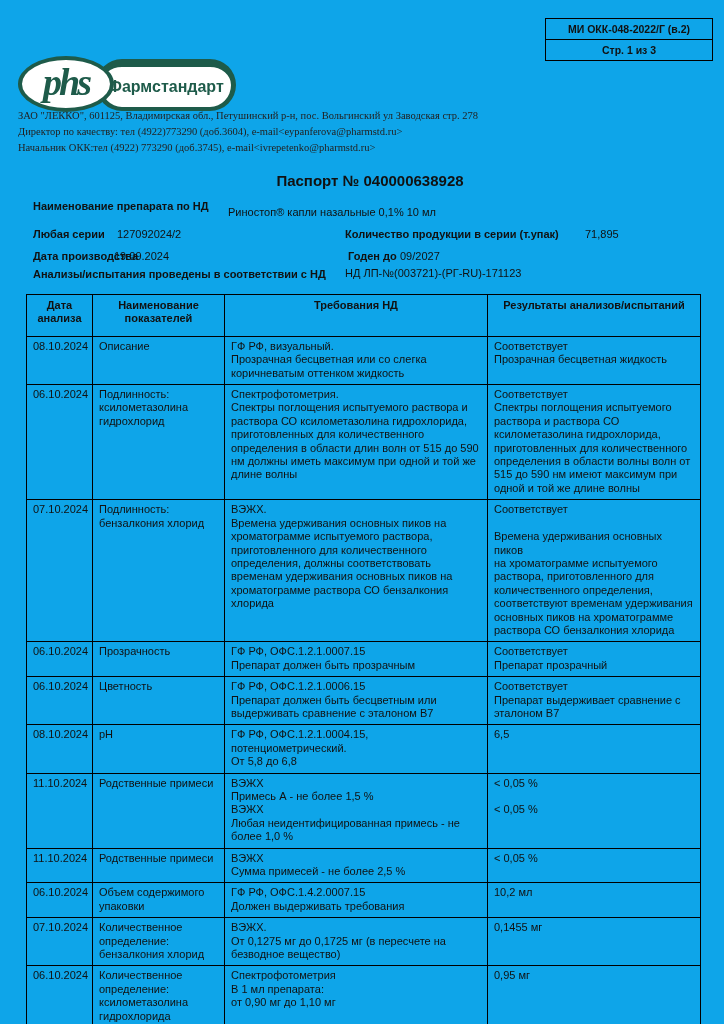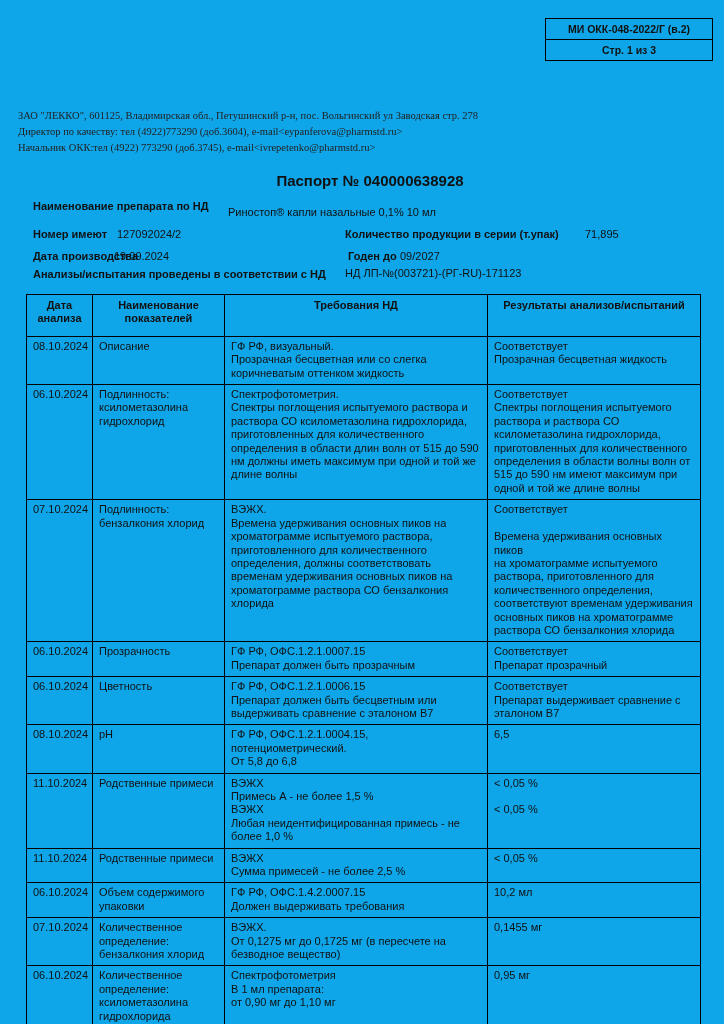--- a/index.html
+++ b/index.html
@@ -85,34 +85,42 @@
 </head>
 <body>
 
 <div class="page">
 
   <div class="doc-ref">
     <div class="cell">МИ ОКК-048-2022/Г (в.2)</div>
     <div class="cell">Стр. 1 из 3</div>
   </div>
 
+  <div class="logo">
+    <div class="logo-ellipse">
+      <span class="phs">phs</span>
+    </div>
+    <div class="logo-pill">
+      <span>Фармстандарт</span>
+    </div>
+  </div>
 
   <div class="company">
     <div>ЗАО "ЛЕККО", 601125, Владимирская обл., Петушинский р-н, пос. Вольгинский ул Заводская стр. 278</div>
     <div>Директор по качеству: тел (4922)773290 (доб.3604), e-mail&lt;eypanferova@pharmstd.ru&gt;</div>
     <div>Начальник ОКК:тел (4922) 773290 (доб.3745), e-mail&lt;ivrepetenko@pharmstd.ru&gt;</div>
   </div>
 
   <h1 class="title">Паспорт № 040000638928</h1>
 
   <div class="meta">
     <span class="lbl" style="left:33px;top:200px;">Наименование препарата по НД</span>
     <span style="left:228px;top:206px;">Риностоп® капли назальные 0,1% 10 мл</span>
 
-    <span class="lbl" style="left:33px;top:228px;">Номер имеют</span>
+    <span class="lbl" style="left:33px;top:228px;">Любая серии</span>
     <span style="left:117px;top:228px;">127092024/2</span>
     <span class="lbl" style="left:345px;top:228px;">Количество продукции в серии (т.упак)</span>
     <span style="left:585px;top:228px;">71,895</span>
 
     <span class="lbl" style="left:33px;top:250px;">Дата производства</span>
     <span style="left:114px;top:250px;">19.09.2024</span>
     <span class="lbl" style="left:348px;top:250px;">Годен до</span>
     <span style="left:400px;top:250px;">09/2027</span>
 
     <span class="lbl" style="left:33px;top:268px;">Анализы/испытания проведены в соответствии с НД</span>

